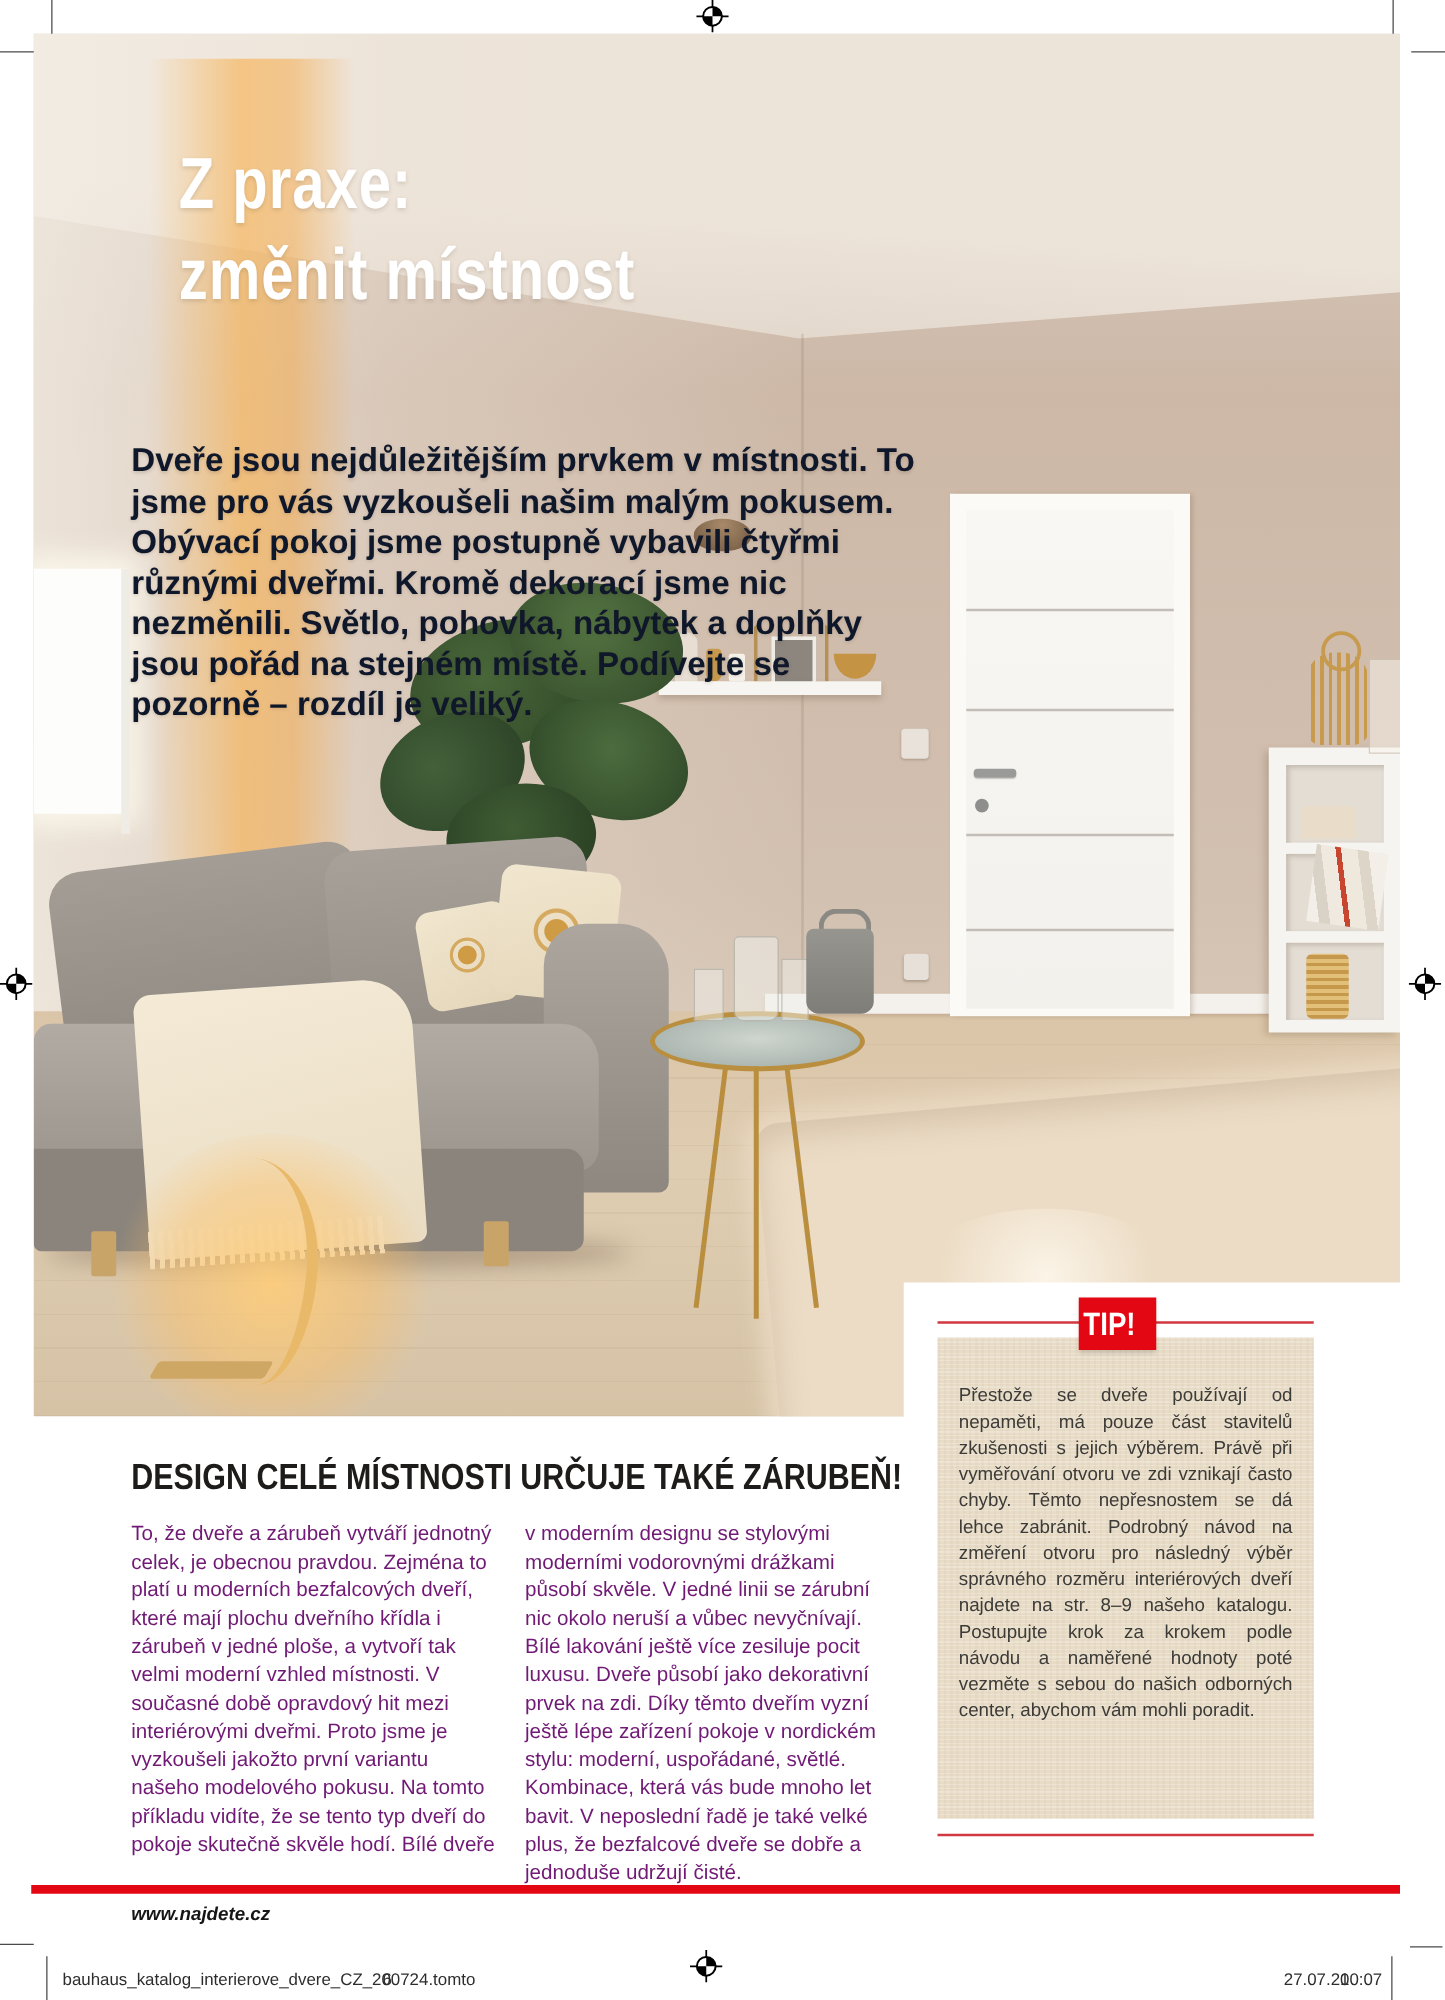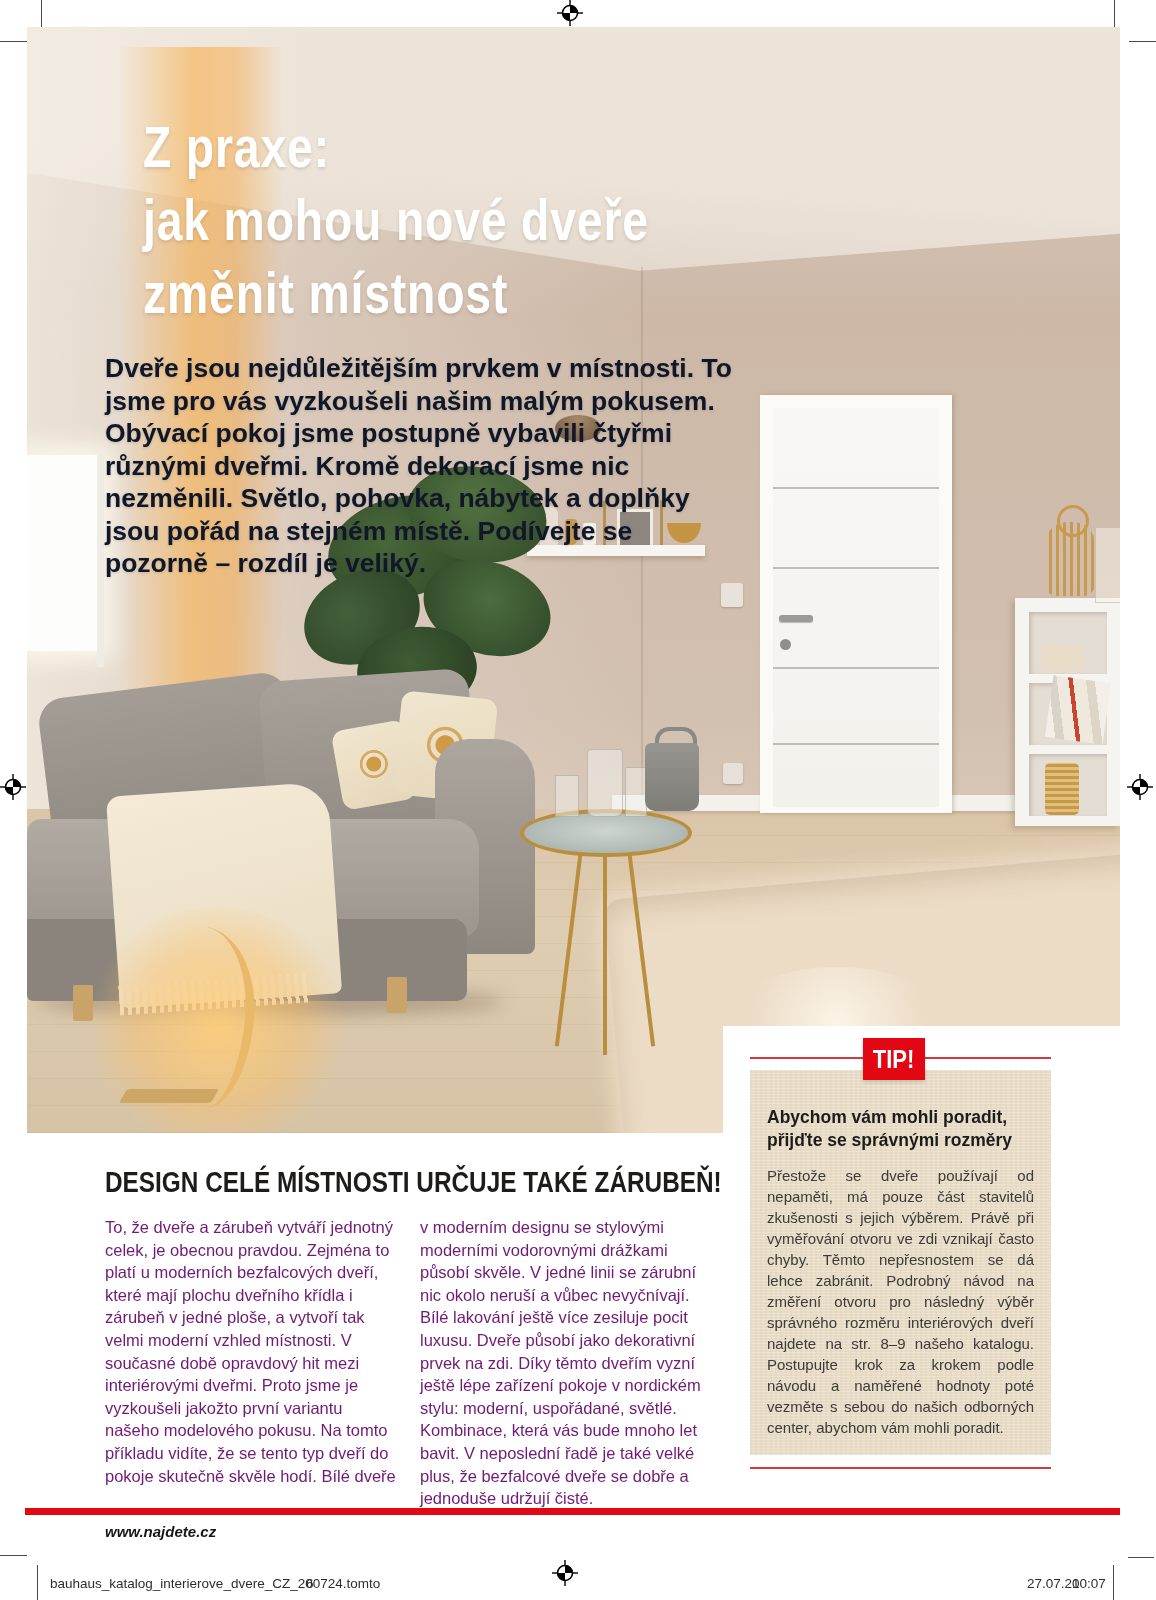--- a/index.html
+++ b/index.html
@@ -94,21 +94,21 @@
   
   .headline{left:105px;top:110px;color:#ffffff;font-weight:bold;z-index:3;
             font-size:58px;line-height:73px;text-shadow:0 2px 4px rgba(80,60,40,.18);margin-left:38px;}
   .headline .cond{display:inline-block;transform:scaleX(.8);transform-origin:left center;white-space:nowrap;letter-spacing:1px;}
   .intro{left:105px;top:352px;width:630px;color:#0f172a;font-weight:bold;z-index:3;
          font-size:26.5px;line-height:32.5px;text-shadow:0 1px 3px rgba(80,60,40,.2);}
   
   .tip-panel{left:723px;top:1026px;width:397px;height:462px;background:#ffffff;z-index:4;}
   .tip-line{left:27px;width:301px;height:2px;background:#d2383f;}
   .tip-badge{left:140px;top:12px;width:62px;height:42px;background:#e30613;color:#fff;z-index:2;
-             display:flex;align-items:center;justify-content:center;font-weight:bold;font-size:26px;
+             display:flex;align-items:center;justify-content:flex-start;font-weight:bold;font-size:26px;
              box-shadow:0 2px 4px rgba(0,0,0,.15);}
   .tip-badge span{display:inline-block;transform:scaleX(.85);}
   .tip-box{left:27px;top:44px;width:301px;height:385px;background:#e8dcc7;box-sizing:border-box;padding:36px 17px 0 17px;
            background-image:repeating-linear-gradient(0deg,rgba(255,255,255,.22) 0 1px,rgba(0,0,0,0) 1px 3px),
                             repeating-linear-gradient(90deg,rgba(170,150,120,.07) 0 2px,rgba(0,0,0,0) 2px 5px);}
   .tip-heading{font-size:17.5px;font-weight:bold;color:#1d1c1a;line-height:23px;margin:0 0 13px 0;}
   .tip-body{font-size:15px;color:#3c3b38;line-height:21px;text-align:justify;margin:0;}
   
   .sec-heading{left:105px;top:1166px;color:#1d1c1a;font-size:29px;font-weight:bold;z-index:3;}
   .sec-heading .cond{display:inline-block;transform:scaleX(.84);transform-origin:left center;white-space:nowrap;}
@@ -215,32 +215,30 @@
     <div class="abs glass1"></div>
     <div class="abs pitcher"></div>
     <div class="abs glass2"></div>
 
     <div class="abs bag-handle"></div>
     <div class="abs bag"></div>
   </div>
 
   <div class="abs headline">
     <div><span class="cond">Z praxe:</span></div>
-    <div><span class="cond">jak mohou nové dveře</span></div>
     <div><span class="cond">změnit místnost</span></div>
   </div>
   <div class="abs intro">Dveře jsou nejdůležitějším prvkem v místnosti. To jsme pro vás vyzkoušeli našim malým pokusem. Obývací pokoj jsme postupně vybavili čtyřmi různými dveřmi. Kromě dekorací jsme nic nezměnili. Světlo, pohovka, nábytek a doplňky jsou pořád na stejném místě. Podívejte se pozorně – rozdíl je veliký.</div>
 
   <div class="abs tip-panel">
     <div class="abs tip-line" style="top:31px;"></div>
     <div class="abs tip-badge">
       <span>TIP!</span>
     </div>
     <div class="abs tip-box">
-      <p class="tip-heading">Abychom vám mohli poradit, přijďte se správnými rozměry</p>
       <p class="tip-body">Přestože se dveře používají od nepaměti, má pouze část stavitelů zkušenosti s jejich výběrem. Právě při vyměřování otvoru ve zdi vznikají často chyby. Těmto nepřesnostem se dá lehce zabránit. Podrobný návod na změření otvoru pro následný výběr správného rozměru interiérových dveří najdete na str. 8–9 našeho katalogu. Postupujte krok za krokem podle návodu a naměřené hodnoty poté vezměte s sebou do našich odborných center, abychom vám mohli poradit.</p>
     </div>
     <div class="abs tip-line" style="top:441px;"></div>
   </div>
 
   <div class="abs sec-heading">
     <span class="cond">DESIGN CELÉ MÍSTNOSTI URČUJE TAKÉ ZÁRUBEŇ!</span>
   </div>
   <div class="abs col col-left">To, že dveře a zárubeň vytváří jednotný celek, je obecnou pravdou. Zejména to platí u moderních bezfalcových dveří, které mají plochu dveřního křídla i zárubeň v jedné ploše, a vytvoří tak velmi moderní vzhled místnosti. V současné době opravdový hit mezi interiérovými dveřmi. Proto jsme je vyzkoušeli jakožto první variantu našeho modelového pokusu. Na tomto příkladu vidíte, že se tento typ dveří do pokoje skutečně skvěle hodí. Bílé dveře</div>
   <div class="abs col col-right">v moderním designu se stylovými moderními vodorovnými drážkami působí skvěle. V jedné linii se zárubní nic okolo neruší a vůbec nevyčnívají. Bílé lakování ještě více zesiluje pocit luxusu. Dveře působí jako dekorativní prvek na zdi. Díky těmto dveřím vyzní ještě lépe zařízení pokoje v nordickém stylu: moderní, uspořádané, světlé. Kombinace, která vás bude mnoho let bavit. V neposlední řadě je také velké plus, že bezfalcové dveře se dobře a jednoduše udržují čisté.</div>

